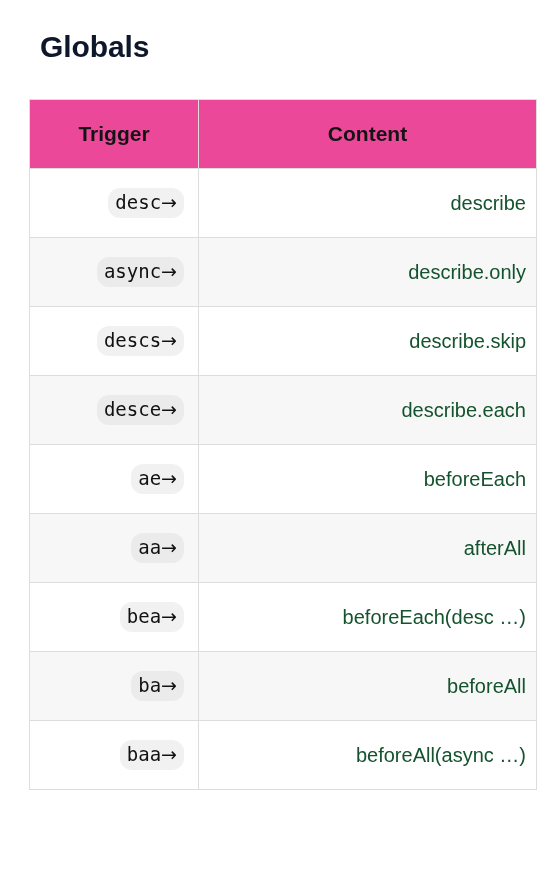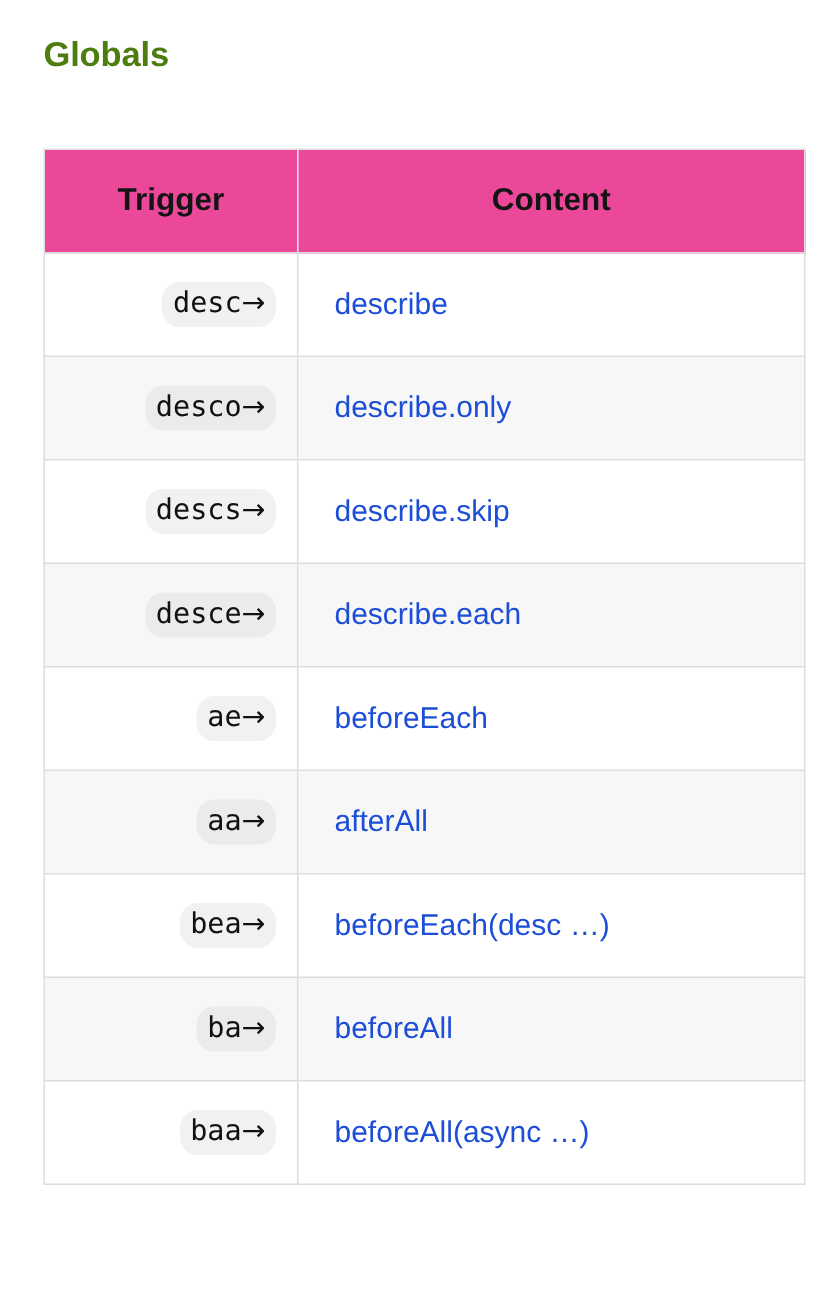--- a/index.html
+++ b/index.html
@@ -18,29 +18,29 @@
 
   .page {
     position: relative;
     width: 558px;
     height: 874px;
     box-sizing: border-box;
     padding: 0;
   }
 
   .page-title {
-    margin: 0;
+    margin: 11px;
     position: absolute;
     left: 29px;
     top: 19px;
-    font-size: 23px;
+    font-size: 30px;
     line-height: 34px;
     font-weight: bold;
     letter-spacing: -0.1px;
-    color: #4d7c0f;
+    color: #0f172a;
   }
 
   .table-wrap {
     position: absolute;
     left: 29px;
     top: 99px;
     width: 507px;
   }
 
   table.globals-table {
@@ -76,24 +76,24 @@
     background: #f7f7f7;
   }
 
   td.trigger-cell {
     text-align: right;
     padding: 0 14px 0 8px;
     white-space: nowrap;
   }
 
   td.content-cell {
-    text-align: left;
+    text-align: right;
     padding: 0 10px 0 24px;
     font-size: 20px;
-    color: #1d4ed8;
+    color: #14532d;
     white-space: nowrap;
     overflow: hidden;
   }
 
   .trigger-code {
     display: inline-block;
     font-family: "DejaVu Sans Mono", "Liberation Mono", monospace;
     font-size: 19px;
     line-height: 1.05;
     color: #111111;
@@ -129,21 +129,21 @@
           <th>Trigger</th>
           <th>Content</th>
         </tr>
       </thead>
       <tbody id="table-body">
           <tr>
             <td class="trigger-cell"><span class="trigger-code"><span>desc</span><span class="trigger-arrow">→</span></span></td>
             <td class="content-cell">describe</td>
           </tr>
           <tr>
-            <td class="trigger-cell"><span class="trigger-code"><span>desco</span><span class="trigger-arrow">→</span></span></td>
+            <td class="trigger-cell"><span class="trigger-code"><span>async</span><span class="trigger-arrow">→</span></span></td>
             <td class="content-cell">describe.only</td>
           </tr>
           <tr>
             <td class="trigger-cell"><span class="trigger-code"><span>descs</span><span class="trigger-arrow">→</span></span></td>
             <td class="content-cell">describe.skip</td>
           </tr>
           <tr>
             <td class="trigger-cell"><span class="trigger-code"><span>desce</span><span class="trigger-arrow">→</span></span></td>
             <td class="content-cell">describe.each</td>
           </tr>

